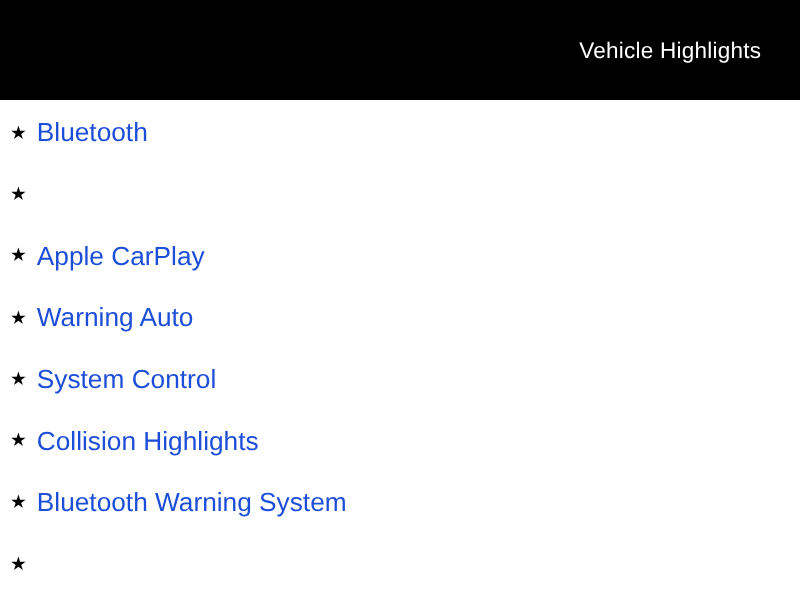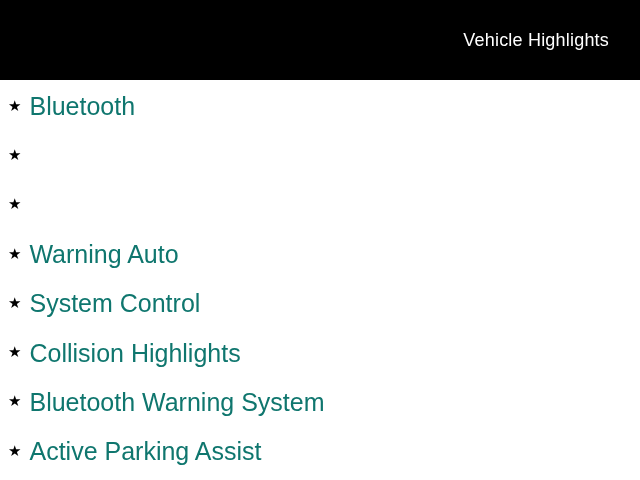--- a/index.html
+++ b/index.html
@@ -45,22 +45,22 @@
   }
   .star-icon {
     font-size: 15px;
     line-height: 1;
     color: #000000;
     margin-right: 8px;
     margin-top: -1px;
     font-family: "DejaVu Sans", "Liberation Sans", sans-serif;
   }
   .item-label {
-    font-size: 25px;
-    color: #0f766e;
+    font-size: 21px;
+    color: #1d4ed8;
     line-height: 1;
   }
 </style>
 </head>
 <body>
 
 <div class="section-header">
   <h2 class="section-title">Vehicle Highlights</h2>
 </div>
 
@@ -69,20 +69,21 @@
     <span class="star-icon">★</span>
     <span class="item-label">Bluetooth</span>
   </li>
 
   <li class="highlight-item">
     <span class="star-icon">★</span>
   </li>
 
   <li class="highlight-item">
     <span class="star-icon">★</span>
+    <span class="item-label">Apple CarPlay</span>
   </li>
 
   <li class="highlight-item">
     <span class="star-icon">★</span>
     <span class="item-label">Warning Auto</span>
   </li>
 
   <li class="highlight-item">
     <span class="star-icon">★</span>
     <span class="item-label">System Control</span>
@@ -93,15 +94,14 @@
     <span class="item-label">Collision Highlights</span>
   </li>
 
   <li class="highlight-item">
     <span class="star-icon">★</span>
     <span class="item-label">Bluetooth Warning System</span>
   </li>
 
   <li class="highlight-item">
     <span class="star-icon">★</span>
-    <span class="item-label">Active Parking Assist</span>
   </li>
 </ul>
 
 </body></html>

